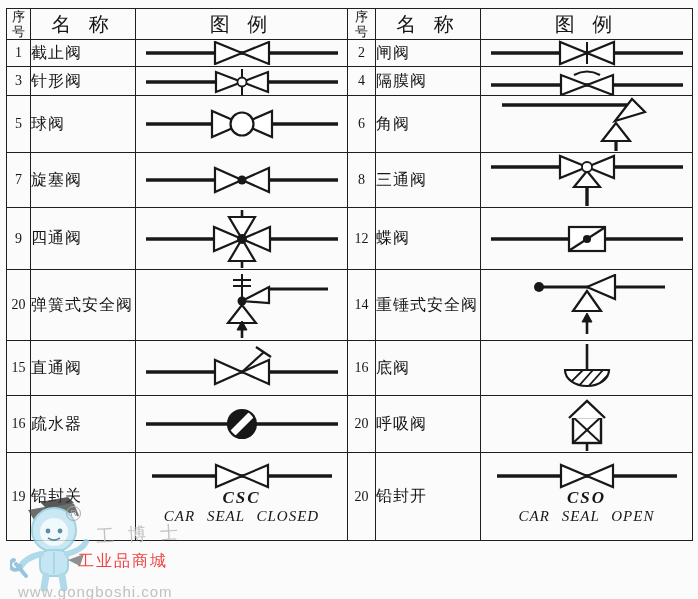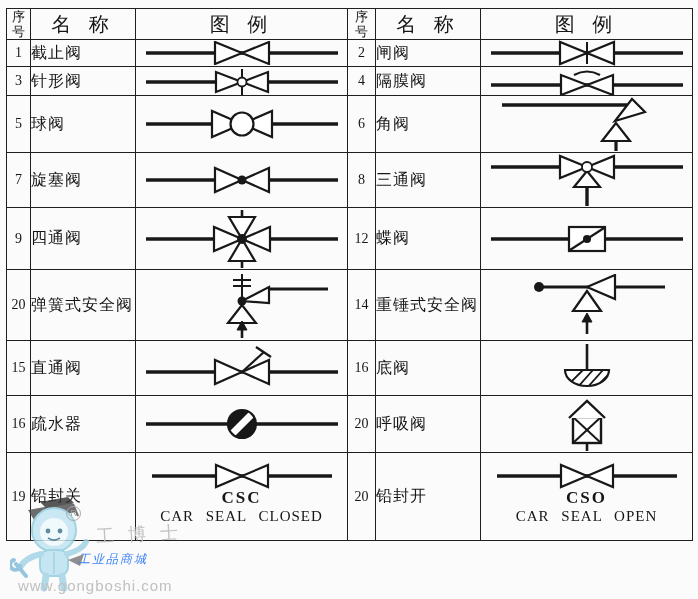--- a/index.html
+++ b/index.html
@@ -5,34 +5,34 @@
   html,body{margin:0;padding:0;}
   .page{position:relative;width:698px;height:599px;background:#fbfbfb;overflow:hidden;
         font-family:"Liberation Sans",sans-serif;color:#161616;}
   table.legend{position:absolute;left:6px;top:8px;width:686px;border-collapse:collapse;table-layout:fixed;}
   table.legend th,table.legend td{border:1px solid #1f1f1f;padding:0;vertical-align:middle;background:transparent;}
   th{font-weight:normal;font-size:20px;}
   th.hnum{font-size:13px;line-height:15px;white-space:pre-line;}
   th.hname,th.hlegend{letter-spacing:6px;}
   td.num{text-align:center;font-family:"Liberation Serif",serif;font-size:14px;}
   td.name{font-size:16px;padding-left:7px;letter-spacing:1px;}
-  td.legendcell{text-align:left;}
+  td.legendcell{text-align:left;font-style:italic;}
   td.legendcell svg{display:block;margin:0 auto;}
   .seal-cell{display:flex;flex-direction:column;align-items:center;height:100%;}
   .seal-cell svg{margin-top:3px;}
   .seal-code{font-family:"Liberation Serif",serif;font-weight:bold;font-size:17px;letter-spacing:2px;margin-top:-1px;}
   .seal-caption{font-family:"Liberation Serif",serif;font-size:15px;letter-spacing:1px;word-spacing:7px;
                 margin-top:auto;margin-bottom:6px;}
   .watermark{position:absolute;left:6px;top:480px;width:230px;height:119px;pointer-events:none;z-index:3;}
   .wm-reg{position:absolute;left:60px;top:26px;width:13px;height:13px;border:1px solid #a9a9a9;border-radius:50%;
           color:#9f9f9f;font-size:9px;line-height:13px;text-align:center;background:rgba(255,255,255,.0);}
   .wm-brand{position:absolute;left:90px;top:42px;font-size:18px;color:#c2c2c2;letter-spacing:14px;
             transform:rotate(-3deg);font-family:"Liberation Serif",serif;}
-  .wm-tagline{position:absolute;left:72px;top:71px;font-size:12px;color:#3b82f6;letter-spacing:2px;font-style:italic;}
-  .wm-url{position:absolute;left:12px;top:97px;font-size:15px;color:#c0c0c0;letter-spacing:1px;}
+  .wm-tagline{position:absolute;left:72px;top:71px;font-size:16px;color:#ef4444;letter-spacing:2px;}
+  .wm-url{position:absolute;left:12px;top:103px;font-size:15px;color:#c0c0c0;letter-spacing:1px;}
   .wm-mascot{position:absolute;left:4px;top:8px;opacity:.8;}
 </style>
 </head>
 <body>
 
 <div class="page">
 
   <table class="legend">
     <colgroup>
       <col style="width:24px">

